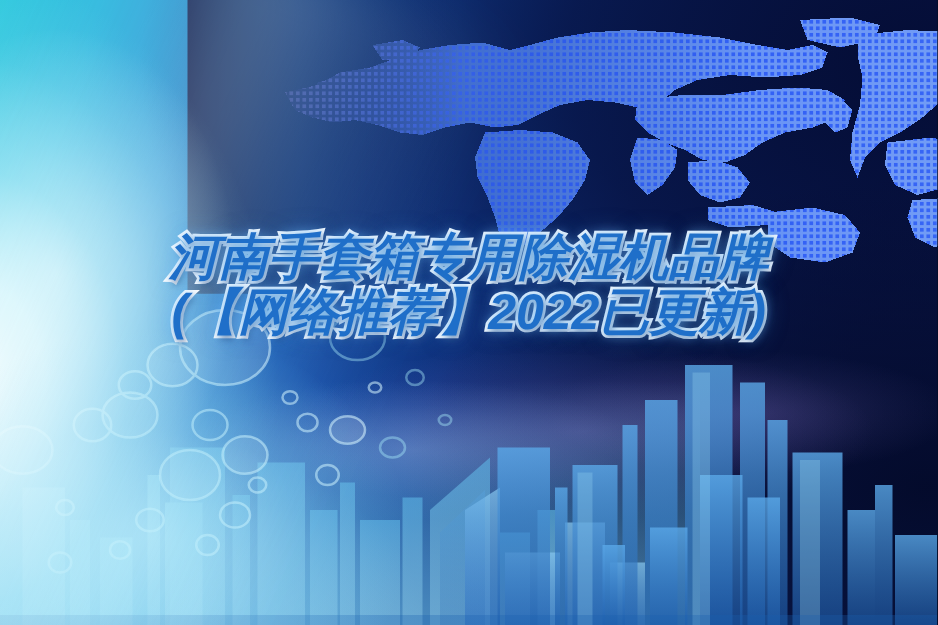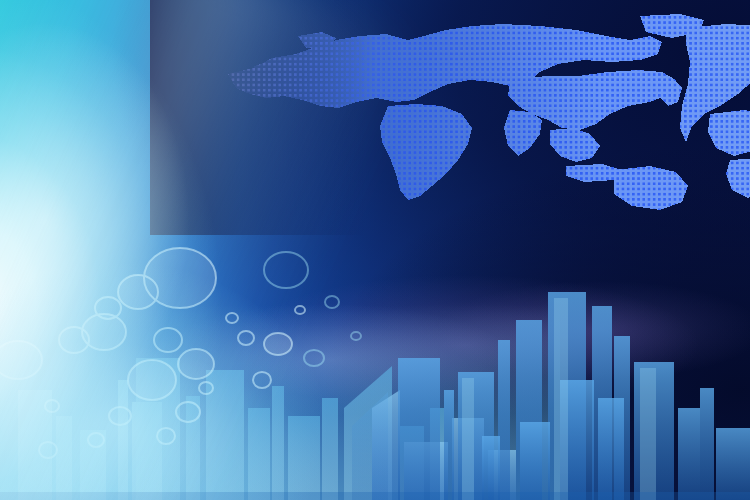--- a/index.html
+++ b/index.html
@@ -305,14 +305,17 @@
         <ellipse cx="314" cy="118" rx="10" ry="8"></ellipse>
         <ellipse cx="356" cy="96" rx="5" ry="4"></ellipse>
       </g>
     </svg>
   </div>
 
   <div class="layer" id="glow-left"></div>
   <div class="layer" id="glow-left2"></div>
   <div id="beam"></div>
 
+  <div id="headline">
+    <span class="inner">河南手套箱专用除湿机品牌(【网络推荐】2022已更新)</span>
+  </div>
 
 </div>
 
 </body></html>

